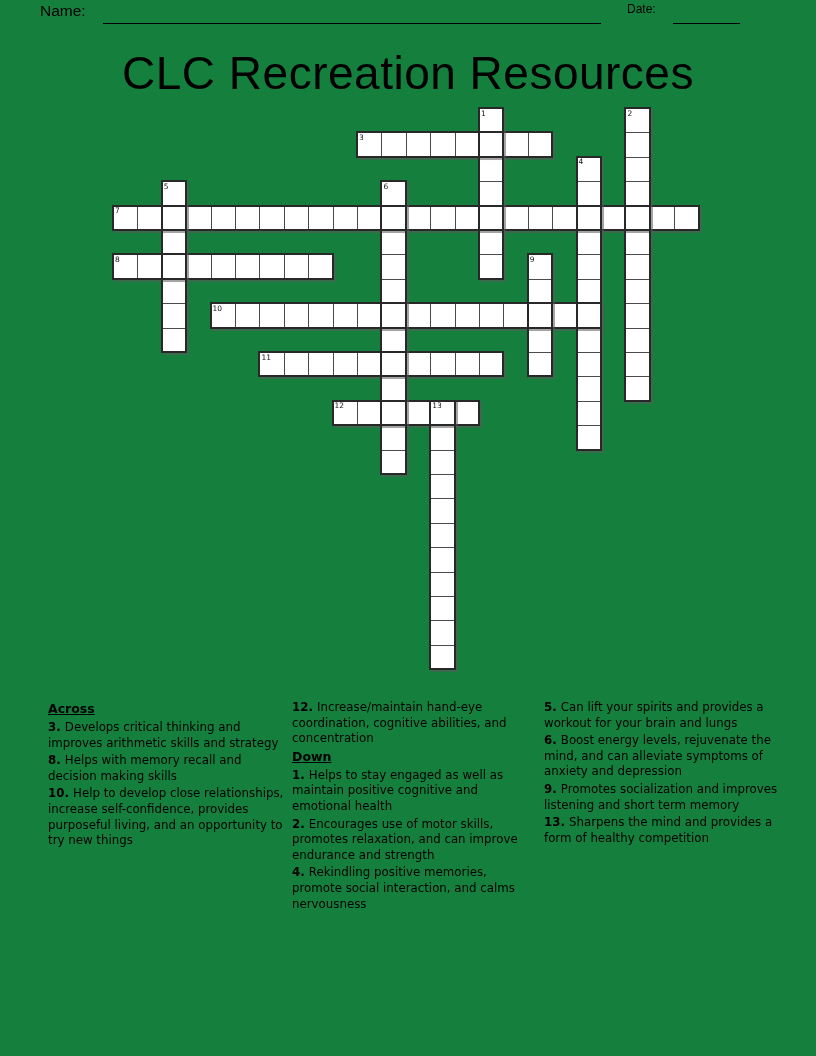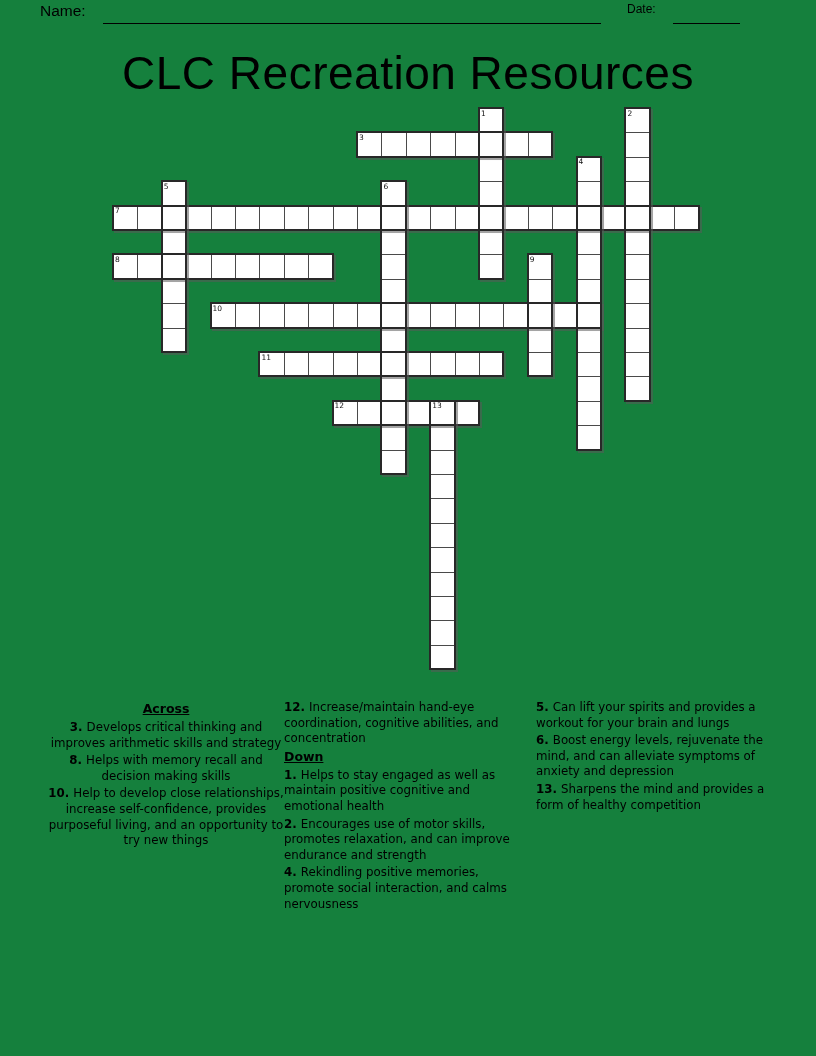--- a/index.html
+++ b/index.html
@@ -21,21 +21,21 @@
   .grid{position:absolute;left:113px;top:108px;width:600px;height:565px;}
   .cell{position:absolute;background:#fff;border:1px solid #4a4a4a;box-sizing:border-box;}
   .word-outline{position:absolute;border:2px solid #282828;box-sizing:border-box;
                 pointer-events:none;box-shadow:1.5px 1.5px 0.5px rgba(90,90,90,0.55);}
   .cellnum{position:absolute;font-size:7.5px;line-height:8px;color:#111;
            font-family:"DejaVu Sans",sans-serif;pointer-events:none;}
 
   
   .clues{position:absolute;left:48px;top:700px;width:722px;display:flex;}
   .clue-col{flex:none;}
-  .clue-col.c1{width:236px;text-align:center;}
+  .clue-col.c1{width:236px;margin-right:8px;}
   .clue-col.c2{width:230px;margin-right:22px;}
   .clue-col.c3{width:234px;}
   .clue-header{font-size:12.5px;font-weight:bold;text-decoration:underline;margin:1px 0 4px 0;}
   .clue{font-size:11.8px;line-height:15.6px;margin-bottom:2px;}
   .clue b{font-weight:bold;}
 </style>
 </head>
 <body>
 
 <div class="page">
@@ -212,17 +212,18 @@
     <div class="clue-col c2">
         <div class="clue"><b>12. </b><span>Increase/maintain hand-eye coordination, cognitive abilities, and concentration</span></div>
         <div class="clue-header">Down</div>
         <div class="clue"><b>1. </b><span>Helps to stay engaged as well as maintain positive cognitive and emotional health</span></div>
         <div class="clue"><b>2. </b><span>Encourages use of motor skills, promotes relaxation, and can improve endurance and strength</span></div>
         <div class="clue"><b>4. </b><span>Rekindling positive memories, promote social interaction, and calms nervousness</span></div>
       </div>
     <div class="clue-col c3">
         <div class="clue"><b>5. </b><span>Can lift your spirits and provides a workout for your brain and lungs</span></div>
         <div class="clue"><b>6. </b><span>Boost energy levels, rejuvenate the mind, and can alleviate symptoms of anxiety and depression</span></div>
+        <div class="clue"><b>9. </b><span>Promotes socialization and improves listening and short term memory</span></div>
         <div class="clue"><b>13. </b><span>Sharpens the mind and provides a form of healthy competition</span></div>
       </div>
   </div>
 
 </div>
 
 </body></html>

